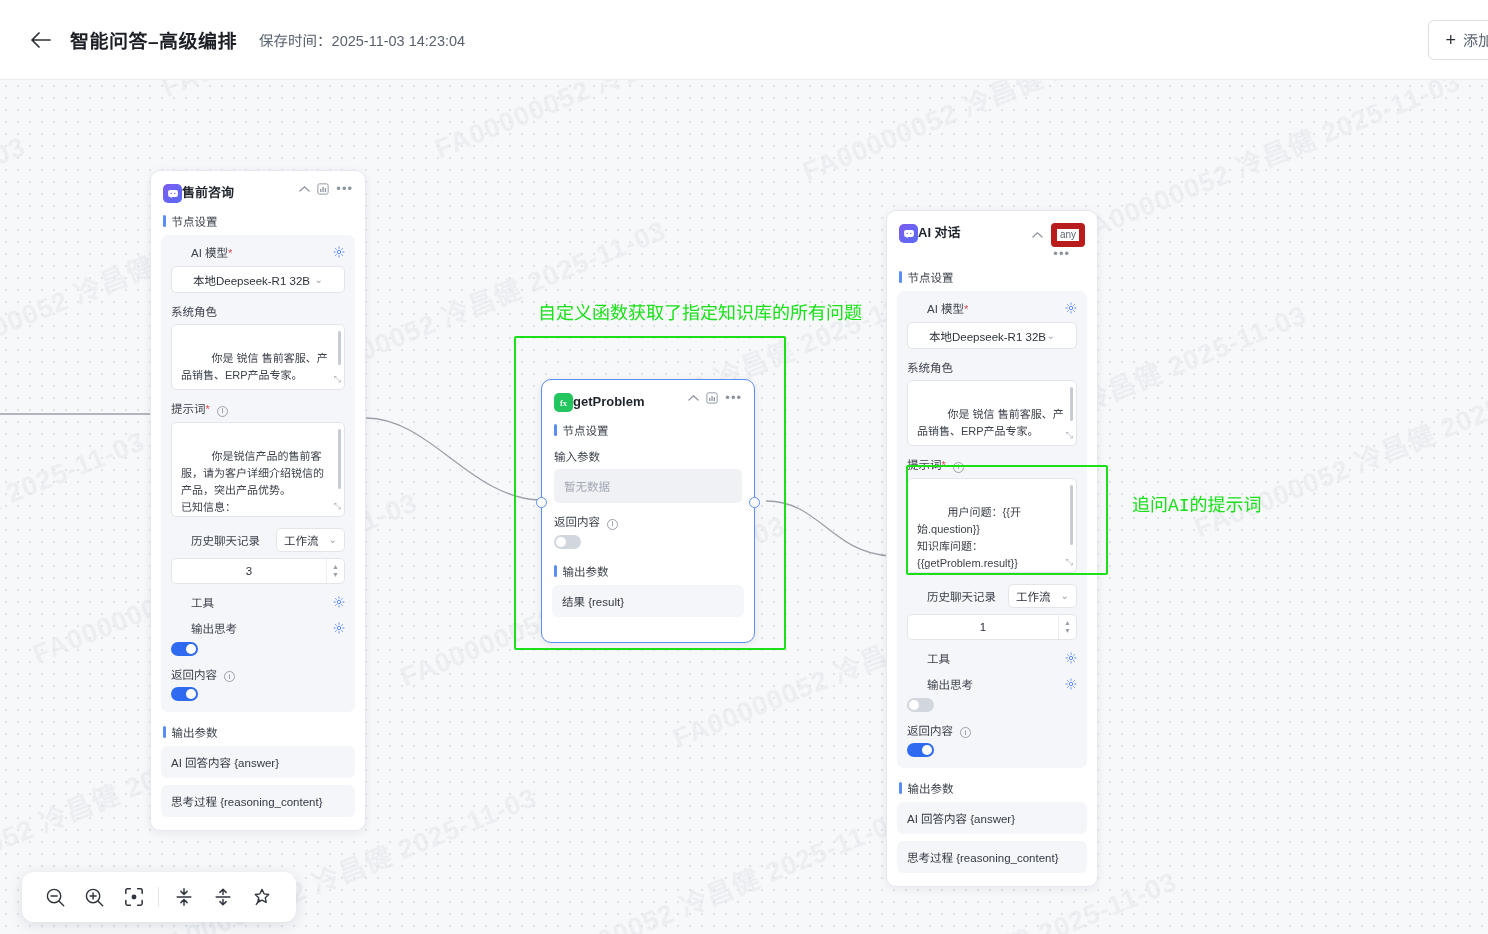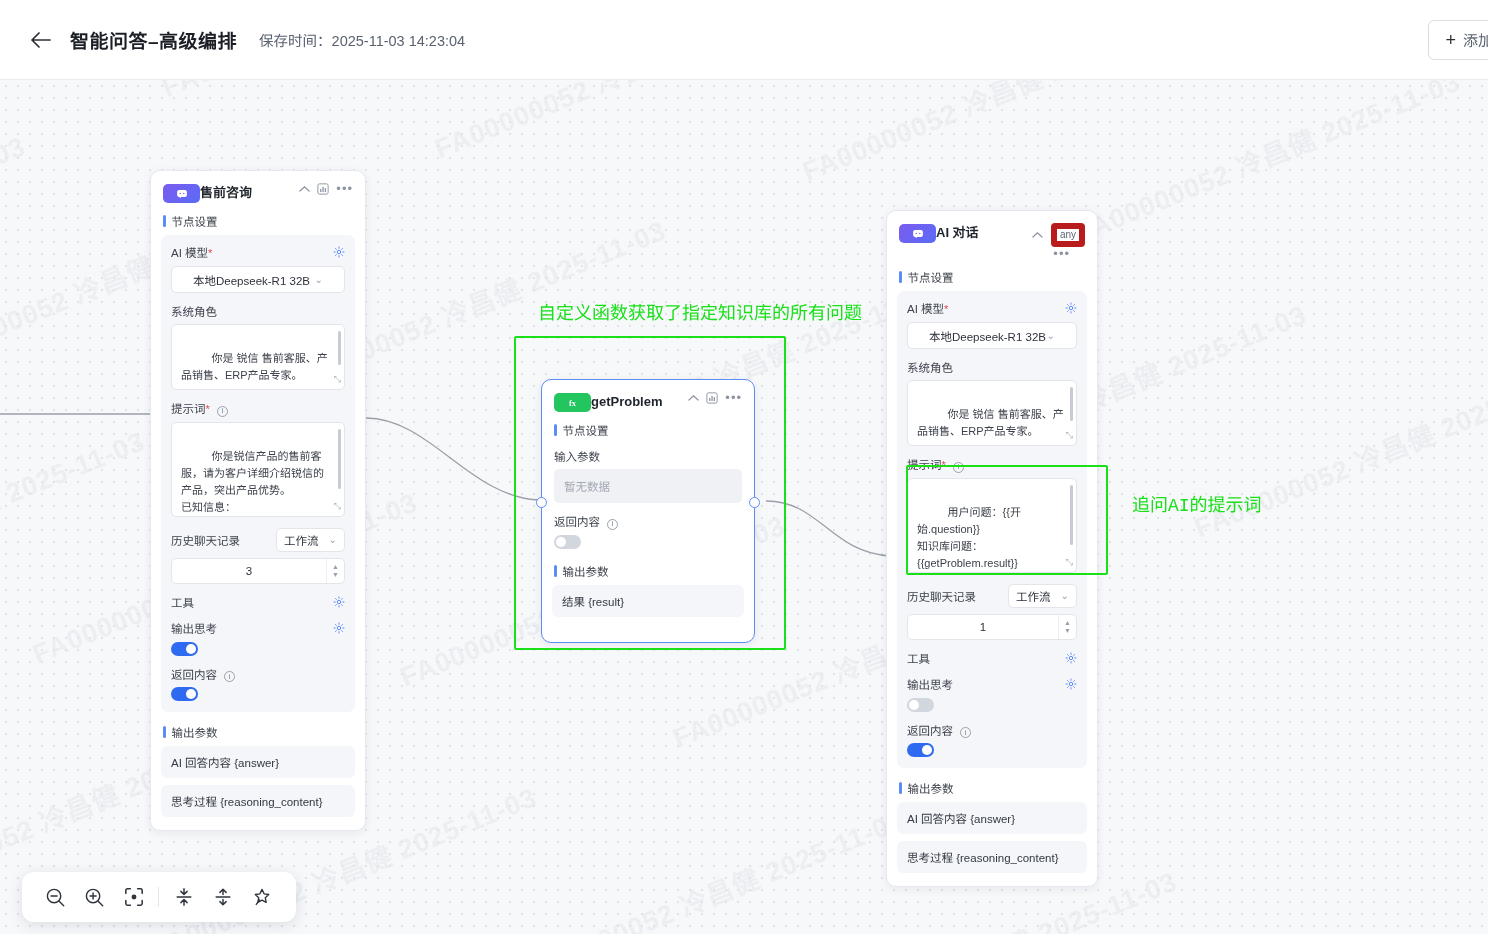--- a/index.html
+++ b/index.html
@@ -80,21 +80,21 @@
     border: 1px solid #e7e9ee;
     box-shadow: 0 2px 10px rgba(20,30,60,.07);
     font-size: 12px; color: #363b45;
   }
   .node.selected { border: 1.5px solid #5b8df7; }
   .node-head {
     display: flex; align-items: flex-start;
     padding: 12px 12px 6px 12px;
   }
   .node-icon {
-    width: 37px; height: 19px; border-radius: 5px;
+    width: 19px; height: 19px; border-radius: 5px;
     display: flex; align-items: center; justify-content: center;
     flex: 0 0 auto; margin-top: 1px;
   }
   .node-icon.chat { background: linear-gradient(135deg,#7b5cf0,#5a6bf5); }
   .node-icon.fx { background: #22c55e; }
   .node-title {
     font-size: 13px; font-weight: bold; color: #1f242c;
     margin-left: 0; flex: 1 1 auto; line-height: 20px;
   }
   .node-tools { display: flex; align-items: center; gap: 7px; color: #8d94a1; flex: 0 0 auto; }
@@ -117,21 +117,21 @@
 
   .panel {
     margin: 0 10px 8px 10px;
     background: #f5f6f9; border-radius: 7px;
     padding: 9px 10px 11px 10px;
   }
   .field-row {
     display: flex; align-items: center; justify-content: space-between;
     margin-bottom: 6px;
   }
-  .field-label { font-size: 11.5px; color: #3d434d; }
+  .field-label { font-size: 11.5px; color: #3d434d; margin-left: 20px; }
   .req { color: #e5484d; font-size: 11px; }
   .gear { color: #4a7df0; cursor: pointer; display: flex; }
   .info-i {
     display: inline-flex; align-items: center; justify-content: center;
     width: 11px; height: 11px; border: 1px solid #9aa1ad; border-radius: 50%;
     font-size: 8px; color: #7b828e; margin-left: 4px; line-height: 1;
   }
   .select {
     display: flex; align-items: center; justify-content: space-between;
     height: 27px; background: #ffffff; border: 1px solid #e2e5ea;

